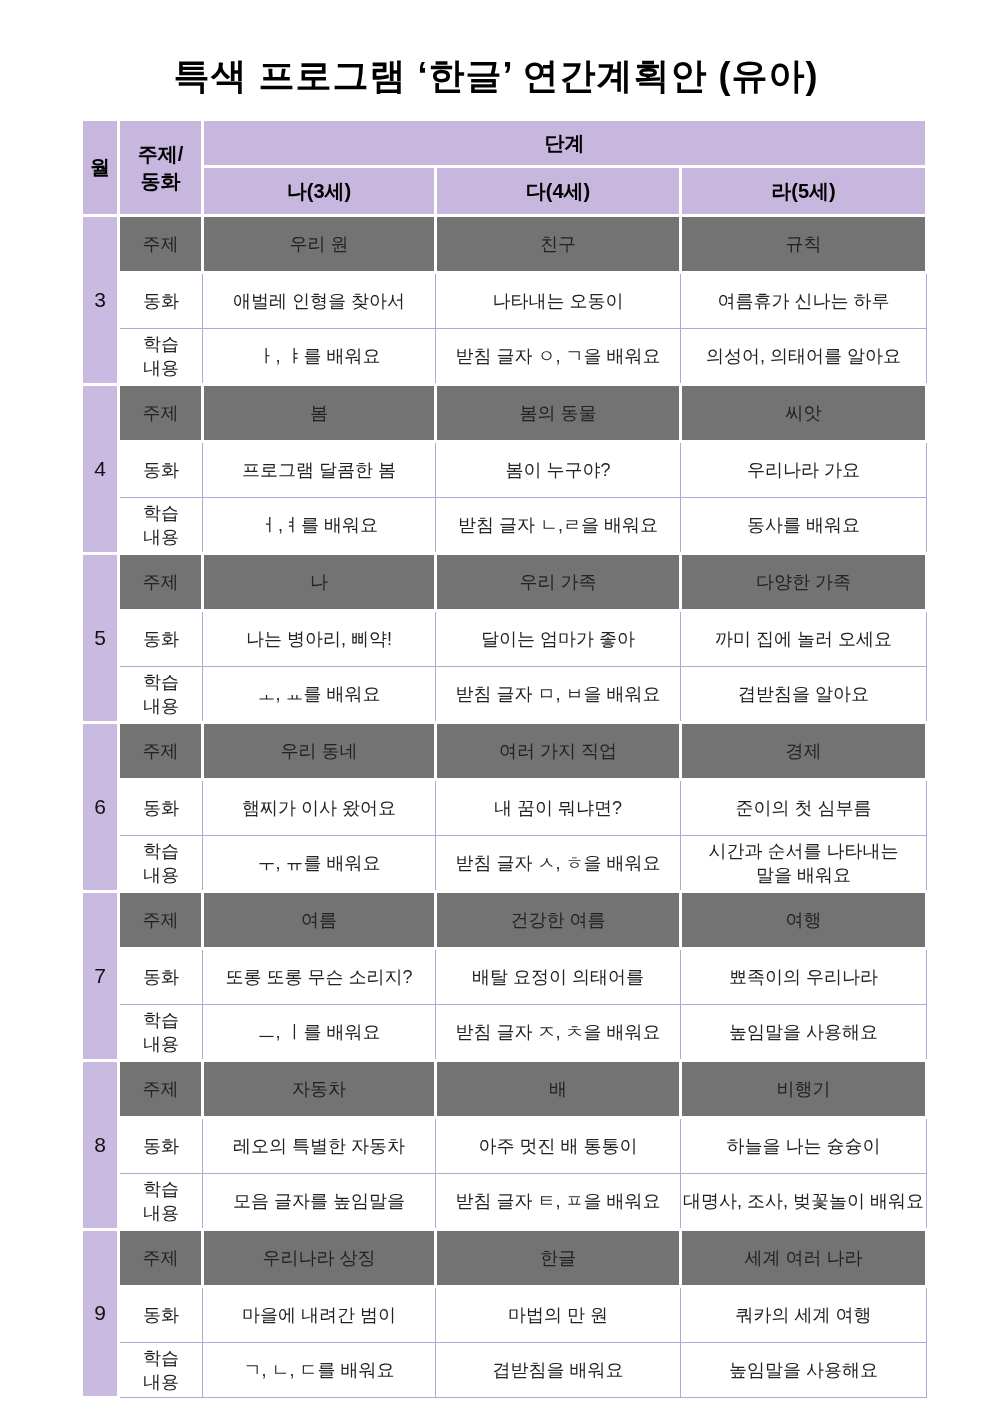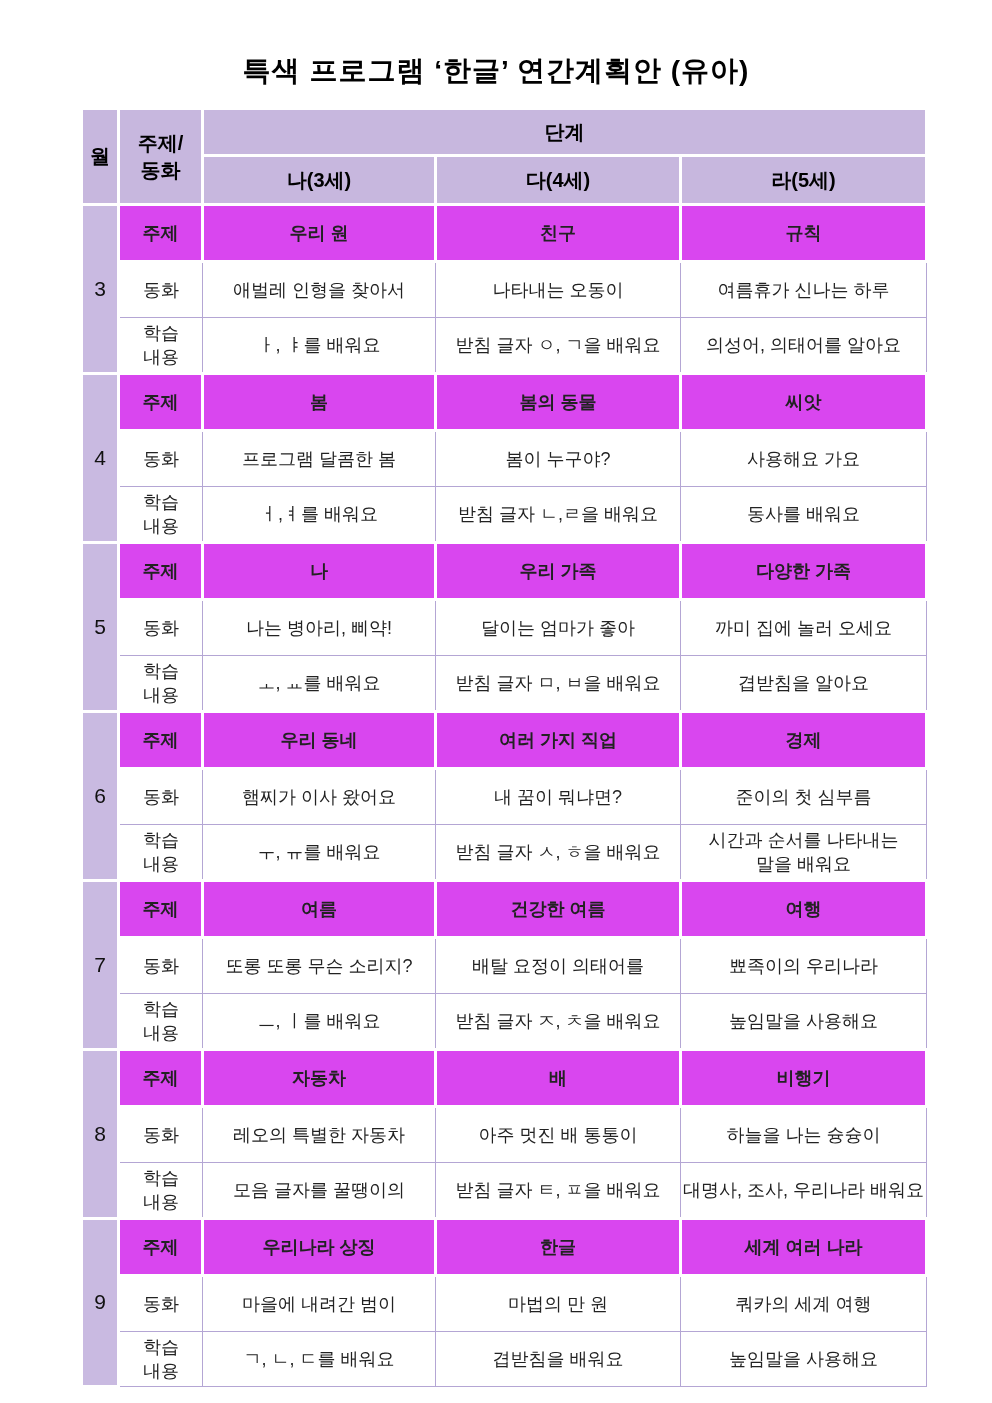--- a/index.html
+++ b/index.html
@@ -6,21 +6,21 @@
     margin: 0; padding: 0;
     width: 992px; height: 1403px;
     background: #ffffff;
     font-family: "Liberation Sans", sans-serif;
     color: #222;
   }
   .page { width: 992px; height: 1403px; position: relative; }
   .doc-title {
     padding-top: 52px;
     text-align: center;
-    font-size: 28px;
+    font-size: 36px;
     font-weight: bold;
     color: #000;
     letter-spacing: 1px;
     margin: 0 0 17px 0;
   }
   .tbl-wrap { margin-left: 80px; width: 845px; }
   table.plan {
     border-collapse: collapse;
     table-layout: fixed;
     width: 845px;
@@ -44,24 +44,23 @@
   }
   td.month-cell {
     background: #c9bae1;
     border: 3px solid #ffffff;
     font-weight: normal;
     font-size: 21px;
     color: #111;
   }
   
   td.lav {
-    background: #d946ef;
+    background: #737373;
     border: 3px solid #ffffff;
     color: #222;
-    font-weight: bold;
   }
   
   td.w {
     background: #ffffff;
     border: 1px solid #b4a6d4;
     color: #222;
   }
   tr.r-hdr1 td { height: 40px; }
   tr.r-hdr2 td { height: 42px; }
   tr.r-body td { height: 50px; }
@@ -121,21 +120,21 @@
         <td class="month-cell" rowspan="3">4</td>
         <td class="lav">주제</td>
         <td class="lav">봄</td>
         <td class="lav">봄의 동물</td>
         <td class="lav">씨앗</td>
       </tr>
       <tr class="r-body">
         <td class="w">동화</td>
         <td class="w">프로그램 달콤한 봄</td>
         <td class="w">봄이 누구야?</td>
-        <td class="w">사용해요 가요</td>
+        <td class="w">우리나라 가요</td>
       </tr>
       <tr class="r-body">
         <td class="w">학습
 내용</td>
         <td class="w">ㅓ,ㅕ를 배워요</td>
         <td class="w">받침 글자 ㄴ,ㄹ을 배워요</td>
         <td class="w">동사를 배워요</td>
       </tr>
 
       <tr class="r-body">
@@ -211,23 +210,23 @@
       </tr>
       <tr class="r-body">
         <td class="w">동화</td>
         <td class="w">레오의 특별한 자동차</td>
         <td class="w">아주 멋진 배 통통이</td>
         <td class="w">하늘을 나는 슝슝이</td>
       </tr>
       <tr class="r-body">
         <td class="w">학습
 내용</td>
-        <td class="w">모음 글자를 꿀땡이의</td>
+        <td class="w">모음 글자를 높임말을</td>
         <td class="w">받침 글자 ㅌ, ㅍ을 배워요</td>
-        <td class="w">대명사, 조사, 우리나라 배워요</td>
+        <td class="w">대명사, 조사, 벚꽃놀이 배워요</td>
       </tr>
 
       <tr class="r-body">
         <td class="month-cell" rowspan="3">9</td>
         <td class="lav">주제</td>
         <td class="lav">우리나라 상징</td>
         <td class="lav">한글</td>
         <td class="lav">세계 여러 나라</td>
       </tr>
       <tr class="r-body">

